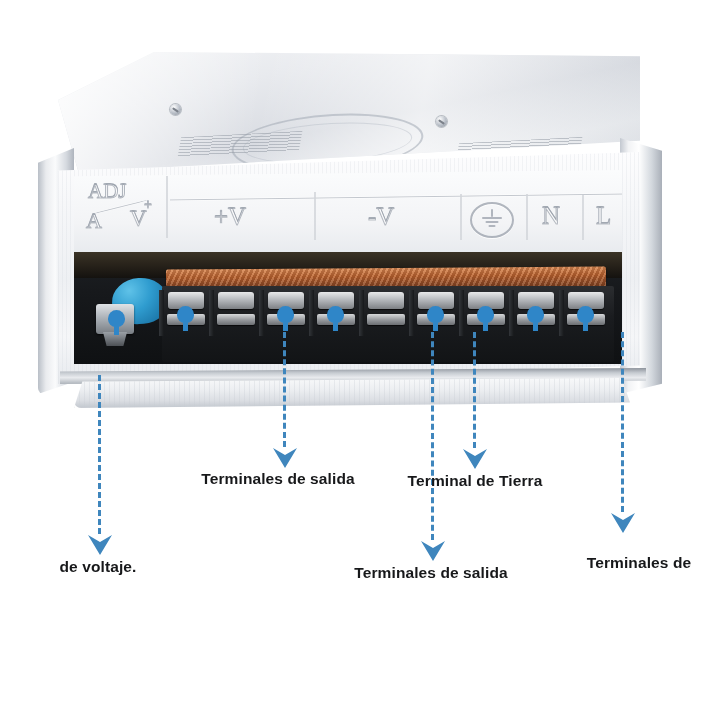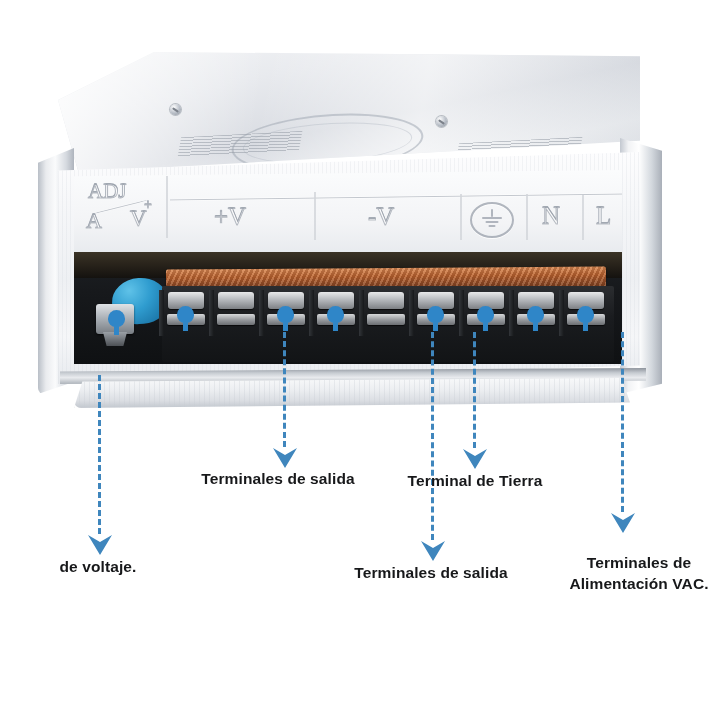--- a/index.html
+++ b/index.html
@@ -373,17 +373,16 @@
         <div>Terminal de Tierra</div>
       </div>
       <div class="lead" style="left: 621px; top: 332px; height: 180px; border-left-color: rgb(63, 134, 189);"></div>
       <div class="arrow" style="left: 610px; top: 512px;">
         <svg width="26" height="22" viewBox="0 0 26 22">
           <path d="M1 1 L13 21 L25 1 L13 8 Z" fill="#3f86bd"></path>
         </svg>
       </div>
       <div class="callout" style="left: 639px; top: 534px; transform: translateX(-50%); color: rgb(23, 24, 26); margin-top: 18px;">
         <div>Terminales de</div>
-        <div>Alimentación VAC.</div>
       </div>
     </div>
 
 </div>
 
 </body></html>

